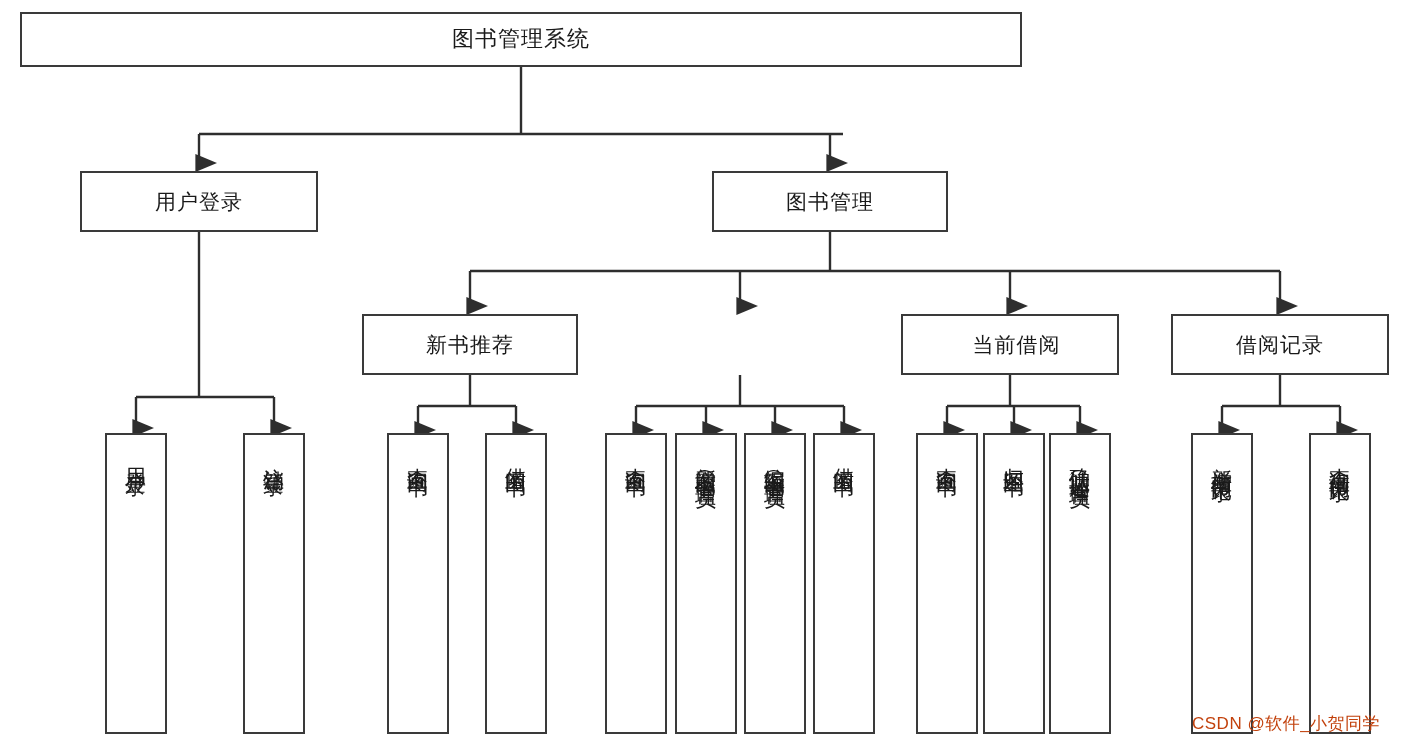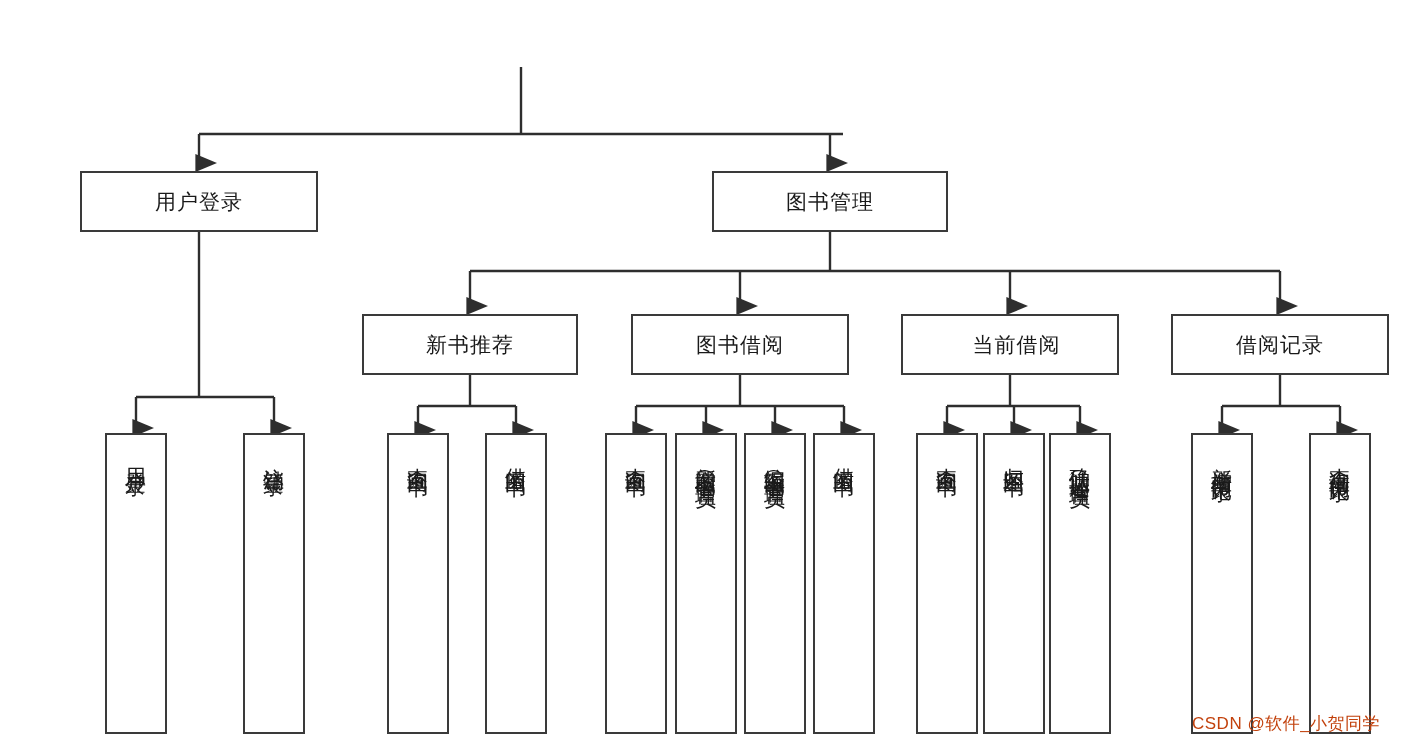--- a/index.html
+++ b/index.html
@@ -94,33 +94,33 @@
     <path class="edge" d="M 947 406 L 947 430" marker-end="url(#arrow)"></path>
     <path class="edge" d="M 1014 406 L 1014 430" marker-end="url(#arrow)"></path>
     <path class="edge" d="M 1080 406 L 1080 430" marker-end="url(#arrow)"></path>
 
     <path class="edge" d="M 1280 375 L 1280 406"></path>
     <path class="edge" d="M 1222 406 L 1340 406"></path>
     <path class="edge" d="M 1222 406 L 1222 430" marker-end="url(#arrow)"></path>
     <path class="edge" d="M 1340 406 L 1340 430" marker-end="url(#arrow)"></path>
   </svg>
 
+  <div class="node h-node root" style="left:20px;top:12px;width:1002px;height:55px;">
+    <span class="lbl">图书管理系统</span>
+  </div>
 
   <div class="node h-node" style="left:80px;top:171px;width:238px;height:61px;">
     <span class="lbl">用户登录</span>
   </div>
   <div class="node h-node" style="left:712px;top:171px;width:236px;height:61px;">
     <span class="lbl">图书管理</span>
   </div>
 
   <div class="node h-node" style="left:362px;top:314px;width:216px;height:61px;">
     <span class="lbl">新书推荐</span>
-  </div>
-  <div class="node h-node" style="left:631px;top:314px;width:218px;height:61px;">
-    <span class="lbl">图书借阅</span>
   </div>
   <div class="node h-node" style="left:901px;top:314px;width:218px;height:61px;padding-left:13px;">
     <span class="lbl">当前借阅</span>
   </div>
   <div class="node h-node" style="left:1171px;top:314px;width:218px;height:61px;">
     <span class="lbl">借阅记录</span>
   </div>
 
   <div class="node v-node" style="left:105px;top:433px;width:62px;height:301px;">
     <span class="lbl">用户登录</span>

